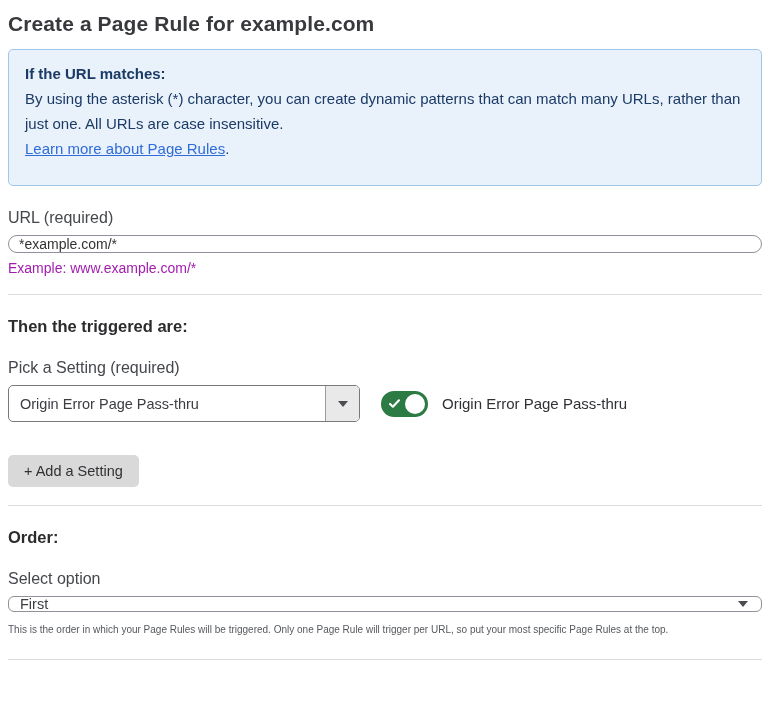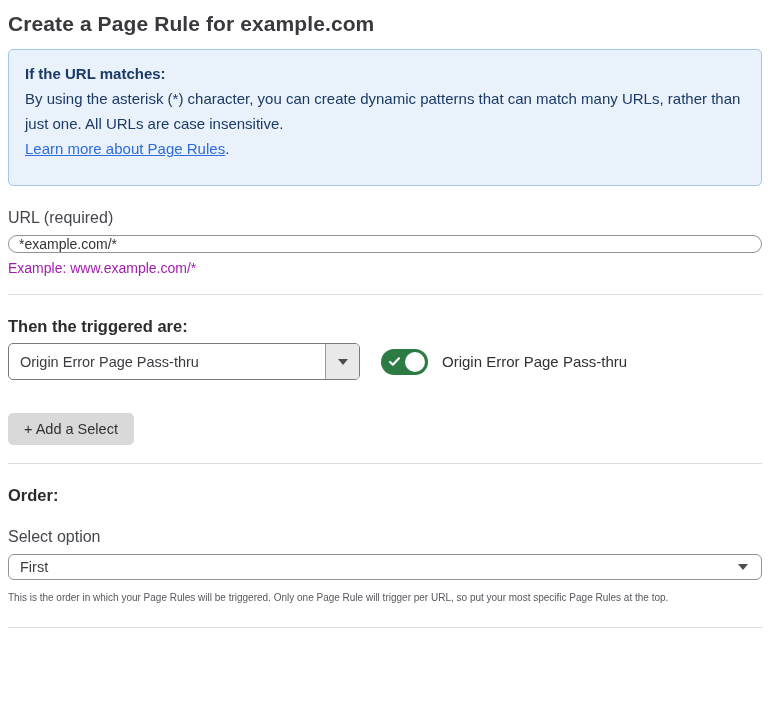--- a/index.html
+++ b/index.html
@@ -170,21 +170,21 @@
     height: 32px;
     padding: 0 16px;
   }
   .add-setting-btn { margin-top: 33px; }
 
   .order-select {
     position: relative;
     display: flex;
     align-items: center;
     width: 100%;
-    height: 26px;
+    height: 16px;
     border: 1px solid #8f9298;
     border-radius: 6px;
     background: #fff;
     padding-left: 11px;
     font-size: 14.5px;
     color: #3b3d41;
     cursor: pointer;
     margin-top: 8px;
   }
   .order-select .caret-down {
@@ -213,38 +213,39 @@
   </div>
 
   <label class="field-label">URL (required)</label>
   <input type="text" class="url-input" value="*example.com/*" style="">
   <p class="helper">Example: www.example.com/*</p>
 
   <hr class="divider">
 
   <h2 class="section-heading">Then the triggered are:</h2>
 
+  <label class="field-label">Pick a Setting (required)</label>
 
   <div class="setting-row">
     <div class="picker">
       <span class="picker-value">Origin Error Page Pass-thru</span>
       <span class="picker-arrow-btn">
         <span class="caret-down"></span>
       </span>
     </div>
     <div class="toggle">
       <svg class="check-icon" viewBox="0 0 16 16" width="13" height="13">
         <path d="M2.5 8.5l3.5 3.5 7.5-8" stroke="#ffffff" stroke-width="2.6" fill="none" stroke-linecap="round" stroke-linejoin="round"></path>
       </svg>
       <span class="knob"></span>
     </div>
     <span class="toggle-label">Origin Error Page Pass-thru</span>
   </div>
 
-  <button class="gray-btn add-setting-btn">+ Add a Select</button>
+  <button class="gray-btn add-setting-btn">+ Add a Setting</button>
 
   <hr class="divider">
 
   <h2 class="section-heading">Order:</h2>
 
   <label class="field-label">Select option</label>
 
   <div class="order-select">
     <span>First</span>
     <span class="caret-down"></span>

